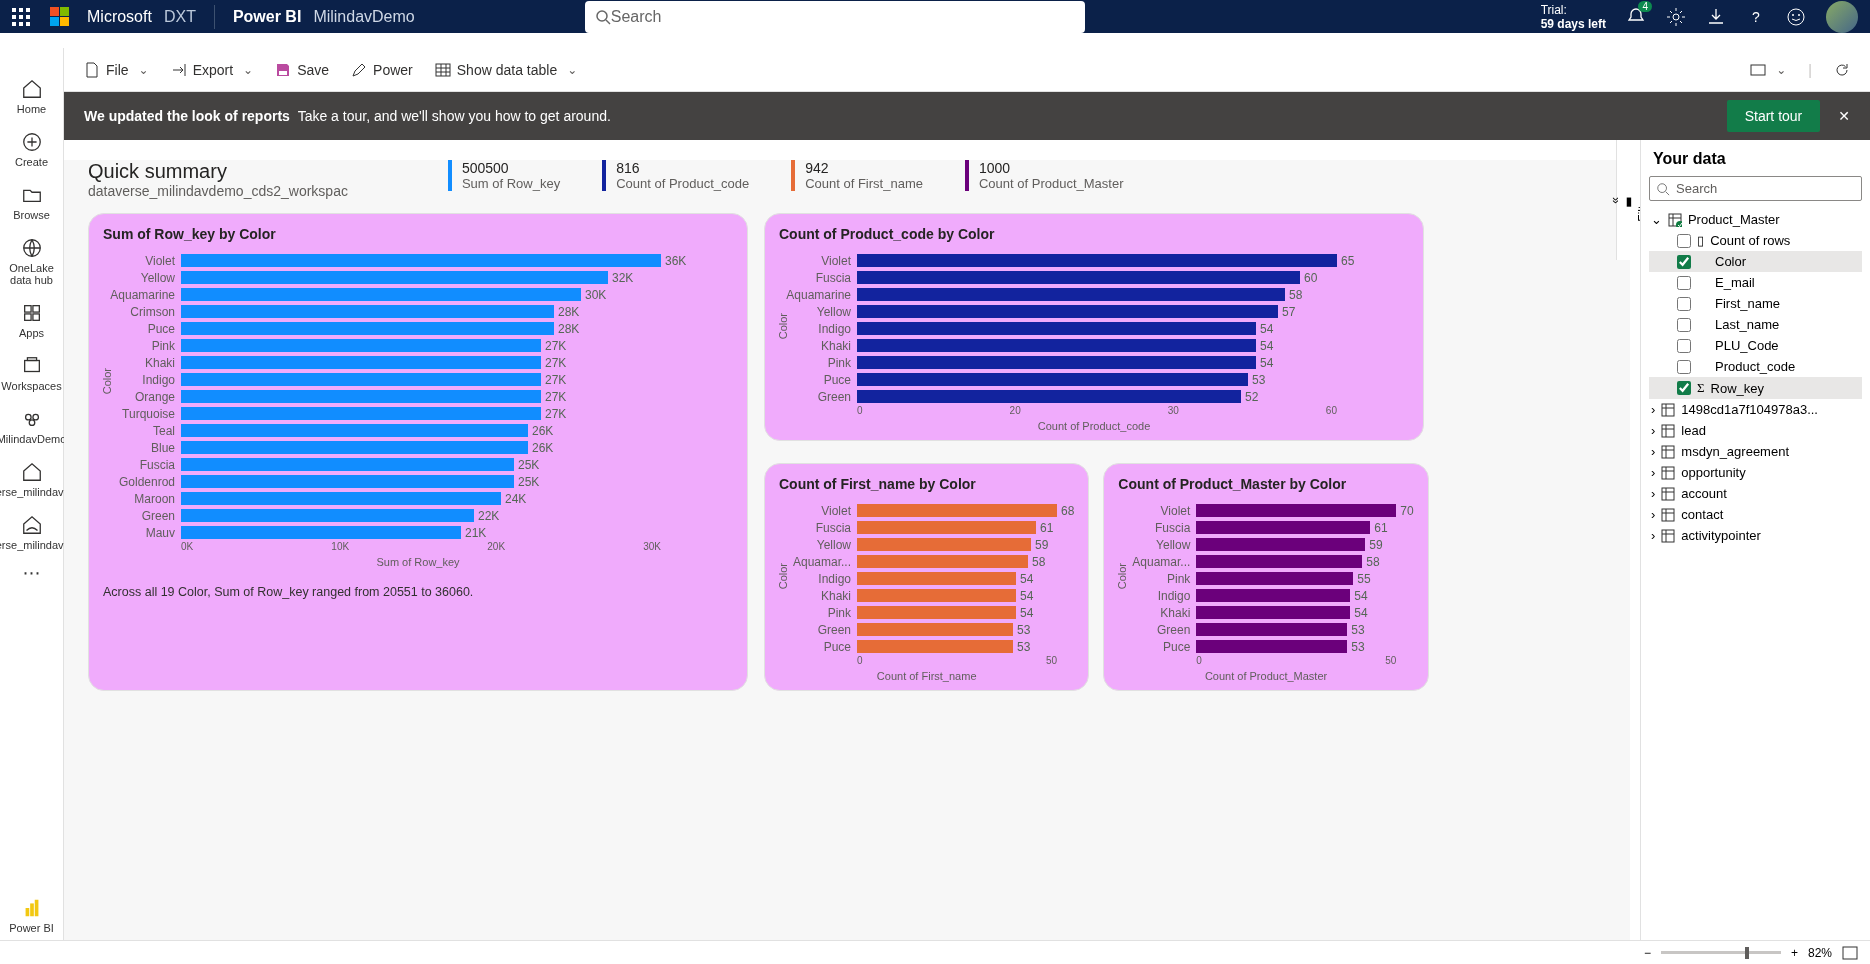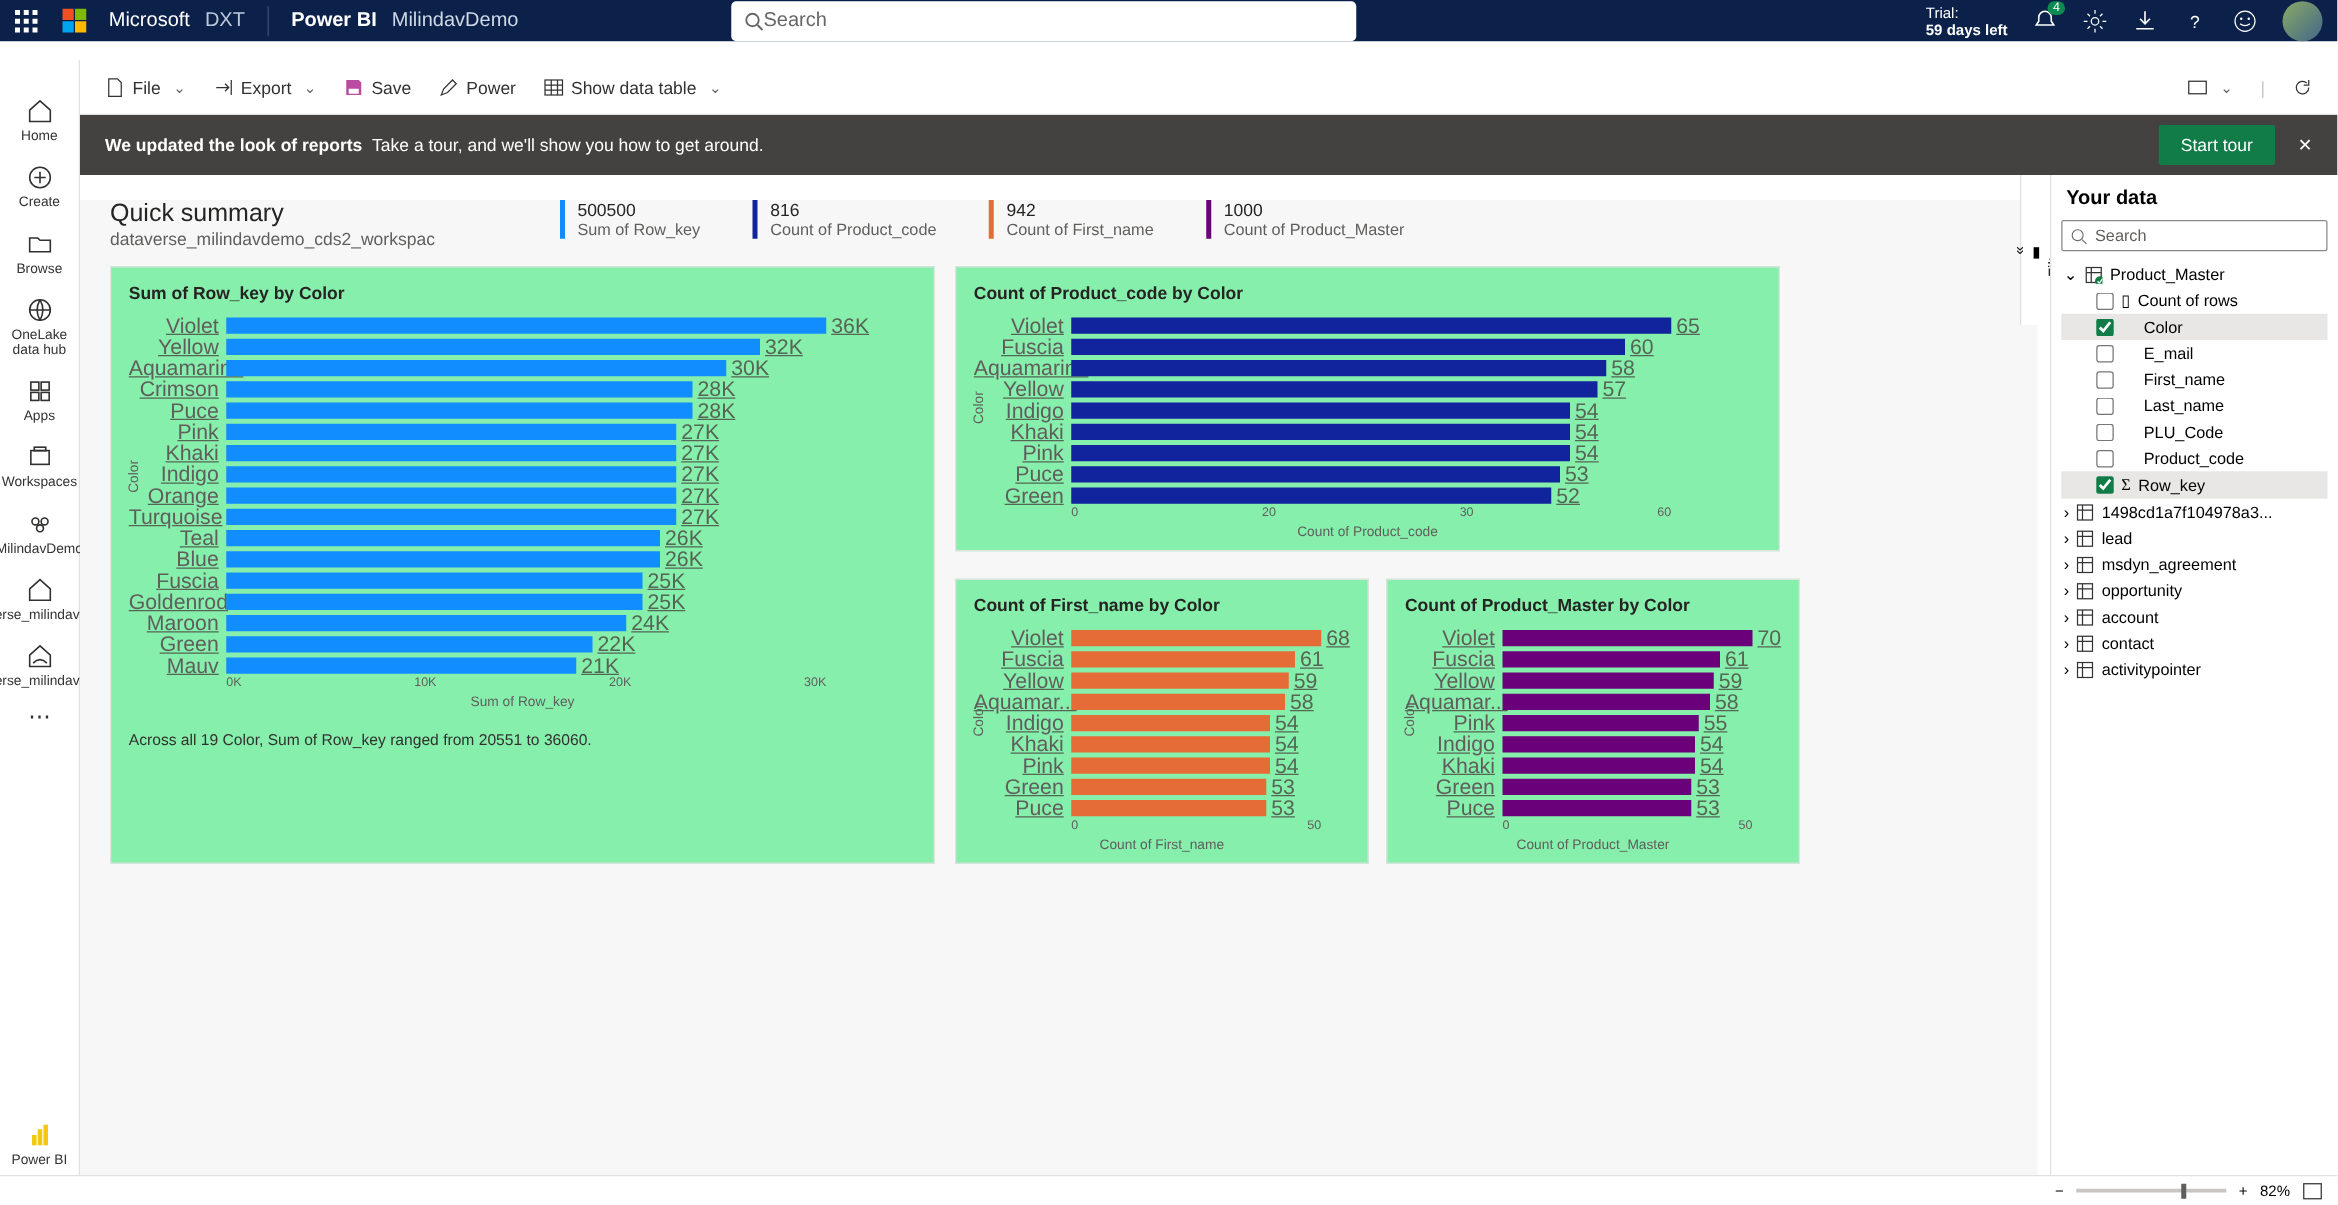--- a/index.html
+++ b/index.html
@@ -26,24 +26,24 @@
 .banner { position: absolute; top: 92px; left: 64px; right: 0; height: 48px; background: #444241; color: #fff; display: flex; align-items: center; padding: 0 20px; font-size: 14px; }
 .banner button { margin-left: auto; background: #127c49; color: #fff; border: none; padding: 8px 18px; font-size: 14px; cursor: pointer; border-radius: 2px; }
 .banner .close { margin-left: 18px; cursor: pointer; }
 .canvas { position: absolute; top: 140px; left: 64px; right: 240px; bottom: 24px; background: #f7f7f7; overflow: hidden; padding: 0 24px; margin-top: 20px; }
 .summary { display: flex; align-items: flex-start; gap: 40px; margin-bottom: 14px; }
 .summary-title h2 { font-size: 20px; font-weight: 400; color: #252423; }
 .summary-title div { font-size: 14px; color: #605e5c; }
 .kpi { border-left: 4px solid; padding-left: 10px; font-size: 13px; color: #605e5c; }
 .kpi .num { font-size: 14px; color: #252423; }
 .cards { display: grid; grid-template-columns: 660px 660px; gap: 16px; }
-.card { background: #86efac; border: 1px solid #e1e1e1; border-radius: 0; padding: 12px 14px 8px; }
+.card { background: #f0abfc; border: 1px solid #e1e1e1; border-radius: 16px; padding: 12px 14px 8px; }
 .card h3 { font-size: 14px; font-weight: 600; color: #252423; margin-bottom: 10px; }
 .chart { position: relative; }
-.bar-row { display: flex; align-items: center; height: 17px; font-size: 17px; color: #565; text-decoration: underline; }
+.bar-row { display: flex; align-items: center; height: 17px; font-size: 12px; color: #565; }
 .bar-row .lab { width: 78px; text-align: right; padding-right: 6px; color: #605e5c; }
 .bar-row .bar { height: 13px; }
 .bar-row .val { padding-left: 4px; }
 .axis-label { text-align: center; font-size: 11px; color: #605e5c; margin-top: 4px; }
 .y-label { writing-mode: vertical-lr; transform: rotate(180deg); font-size: 11px; color: #605e5c; position: absolute; left: -2px; top: 40%; }
 .insights { font-size: 12.5px; color: #323130; margin-top: 14px; line-height: 1.7; }
 .insights p { margin-bottom: 10px; }
 .mini-cards { display: grid; grid-template-columns: 1fr 1fr; gap: 14px; }
 .right-pane { position: absolute; top: 140px; right: 0; width: 230px; bottom: 24px; background: #fff; border-left: 1px solid #e1e1e1; padding: 10px 8px; font-size: 13px; }
 .right-pane h3 { font-size: 16px; font-weight: 600; margin-bottom: 8px; padding-left: 4px; }

